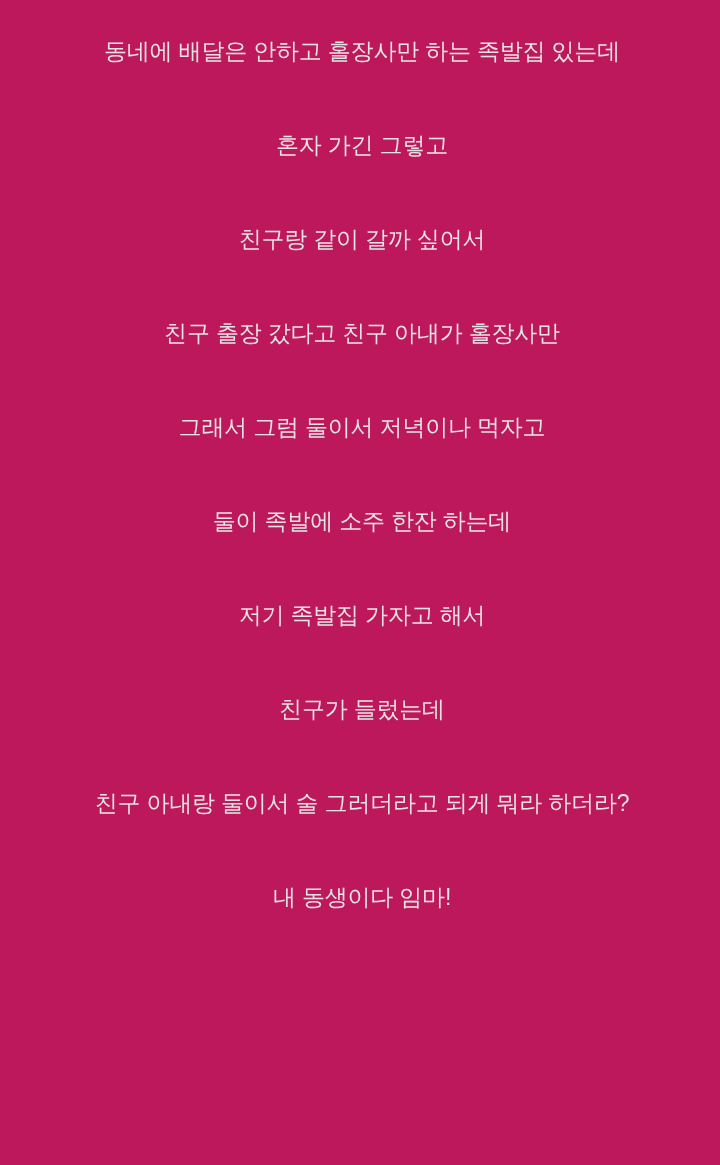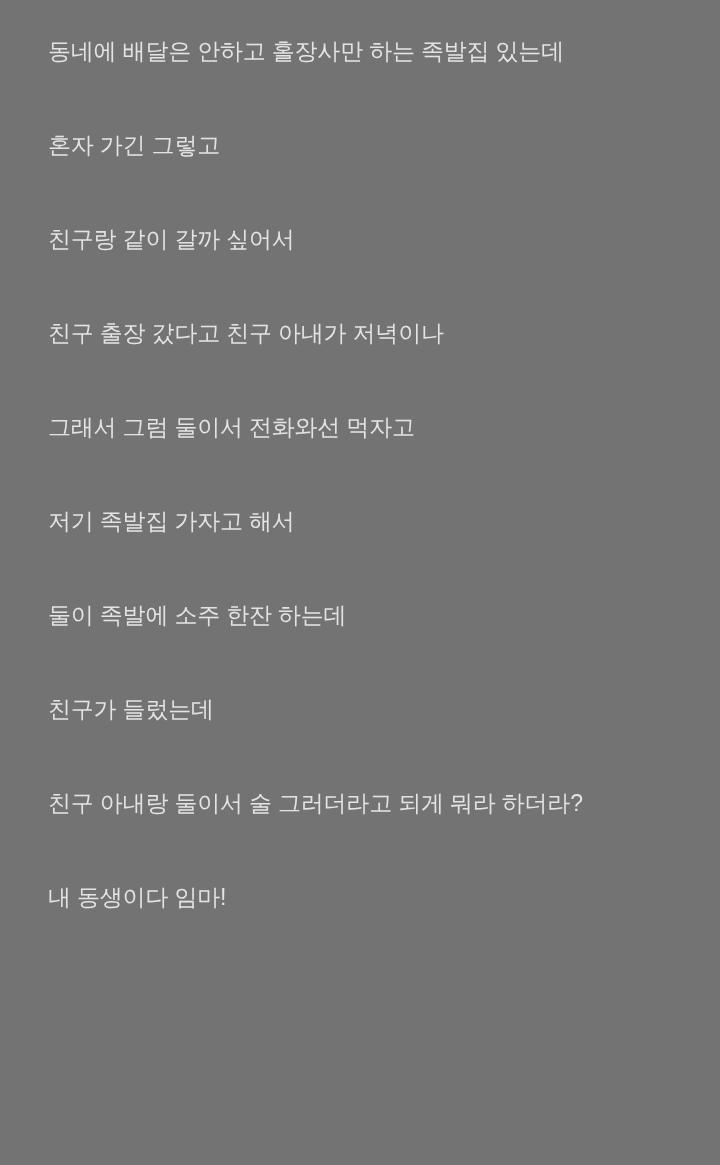--- a/index.html
+++ b/index.html
@@ -10,22 +10,23 @@
     width: 720px;
     height: 1165px;
     background: #2b2b2b;
     font-family: "Liberation Sans", "DejaVu Sans", sans-serif;
     overflow: hidden;
   }
   .post-body {
     box-sizing: border-box;
     width: 720px;
     height: 1165px;
-    background: #737373;
+    background: #be185d;
     padding: 36px 44px 2px 48px;
+    text-align: center;
   }
   .line {
     color: #e3e3e3;
     font-size: 23px;
     line-height: 1.35;
     letter-spacing: -0.2px;
     margin: 0 0 63px 0;
     white-space: pre-wrap;
     word-break: keep-all;
   }
@@ -33,20 +34,20 @@
     margin-bottom: 0;
   }
 </style>
 </head>
 <body>
 
 <div class="post-body">
   <p class="line">동네에 배달은 안하고 홀장사만 하는 족발집 있는데</p>
   <p class="line">혼자 가긴 그렇고</p>
   <p class="line">친구랑 같이 갈까 싶어서</p>
-  <p class="line">친구 출장 갔다고 친구 아내가 저녁이나</p>
-  <p class="line">그래서 그럼 둘이서 전화와선 먹자고</p>
+  <p class="line">친구 출장 갔다고 친구 아내가 홀장사만</p>
+  <p class="line">그래서 그럼 둘이서 저녁이나 먹자고</p>
+  <p class="line">둘이 족발에 소주 한잔 하는데</p>
   <p class="line">저기 족발집 가자고 해서</p>
-  <p class="line">둘이 족발에 소주 한잔 하는데</p>
   <p class="line">친구가 들렀는데</p>
   <p class="line">친구 아내랑 둘이서 술 그러더라고 되게 뭐라 하더라?</p>
   <p class="line">내 동생이다 임마!</p>
 </div>
 
 </body></html>

